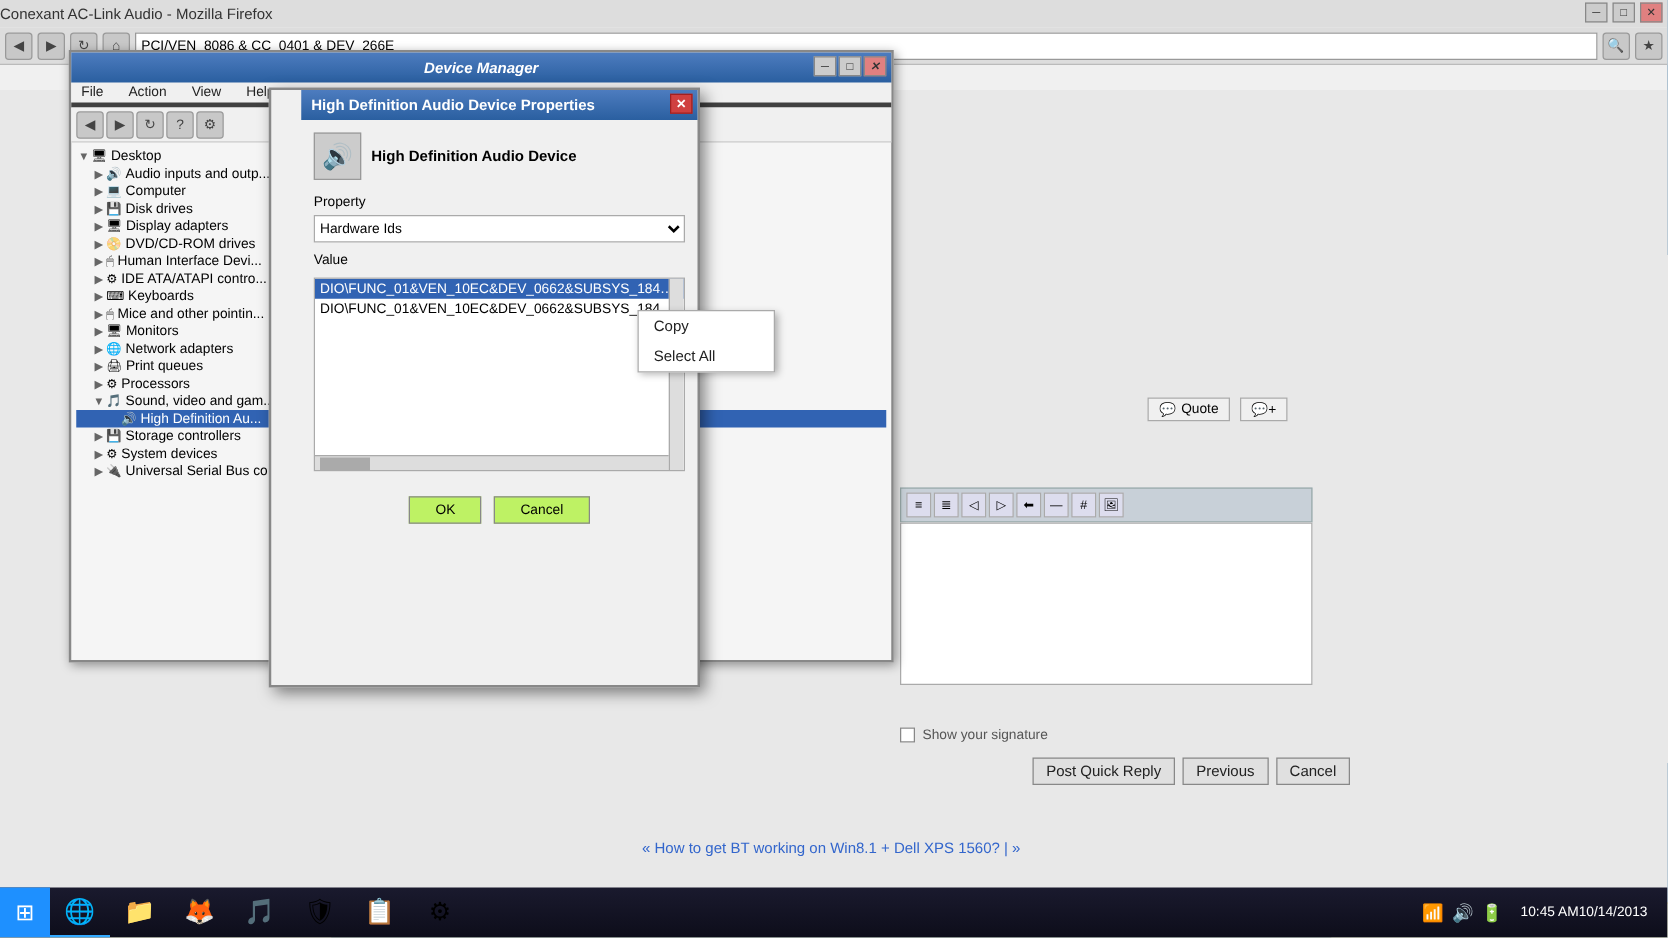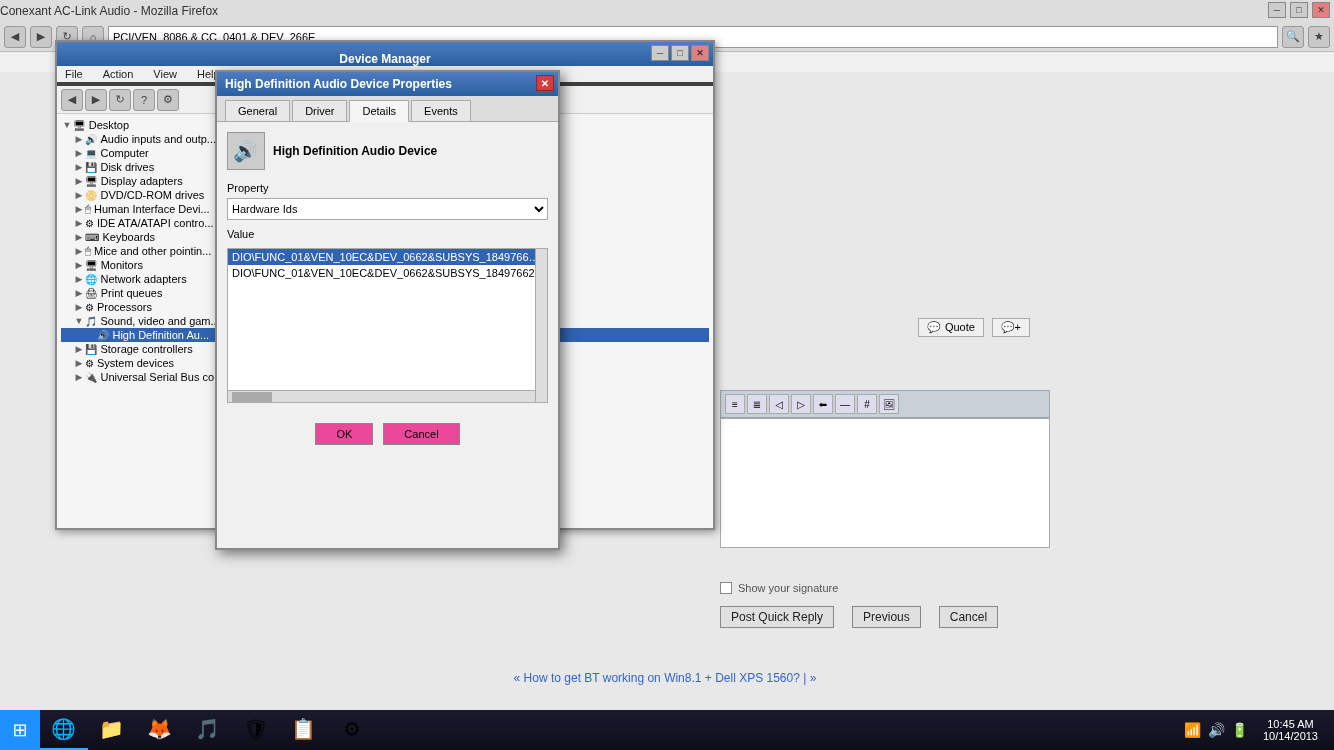--- a/index.html
+++ b/index.html
@@ -166,26 +166,27 @@
       height: 130px;
       border: 1px solid #aaa;
       background: white;
       resize: none;
       font-size: 12px;
       padding: 4px;
     }
 
     .reply-actions {
       position: absolute;
-      top: 530px; left: 720px;
+      top: 530px; left: 740px;
       width: 340px;
       height: 30px;
       display: flex;
       align-items: center;
-      gap: 18px;
+      justify-content: flex-end;
+      gap: 6px;
     }
 
     .reply-btn {
       padding: 3px 10px;
       font-size: 12px;
       border: 1px solid #888;
       background: #e0e0e0;
       cursor: pointer;
       color: #222;
     }
@@ -238,26 +239,27 @@
       background: #f5f5f5;
       border: 2px solid #888;
       box-shadow: 2px 2px 8px rgba(0,0,0,0.4);
       z-index: 10;
     }
 
     .dm-titlebar {
       background: linear-gradient(to bottom, #4d7cbf, #2a5fa0);
       height: 24px;
       display: flex;
-      align-items: flex-end;
+      align-items: center;
       justify-content: center;
       color: white;
       font-size: 12px;
       font-weight: bold;
       position: relative;
+      font-style: italic;
     }
     .dm-titlebar .dm-controls {
       position: absolute; right: 4px; top: 3px;
       display: flex; gap: 2px;
     }
 
     .dm-menubar {
       background: #f0f0f0;
       height: 20px;
       display: flex;
@@ -302,20 +304,21 @@
     
     .hdad-dialog {
       position: absolute;
       top: 70px; left: 215px;
       width: 345px;
       height: 480px;
       background: #f0f0f0;
       border: 2px solid #888;
       box-shadow: 4px 4px 12px rgba(0,0,0,0.5);
       z-index: 20;
+      padding-left: 24px;
     }
 
     .dialog-titlebar {
       background: linear-gradient(to bottom, #4d7cbf, #2a5fa0);
       height: 24px;
       display: flex;
       align-items: center;
       padding: 0 8px;
       color: white;
       font-size: 12px;
@@ -426,21 +429,21 @@
       display: flex;
       justify-content: center;
       gap: 10px;
       padding: 10px;
     }
 
     .dialog-btn {
       padding: 4px 20px;
       font-size: 11px;
       border: 1px solid #888;
-      background: #ec4899;
+      background: #bef264;
       cursor: pointer;
     }
 
     
     .context-menu {
       position: absolute;
       top: 248px; left: 510px;
       width: 110px;
       background: white;
       border: 1px solid #aaa;
@@ -548,21 +551,21 @@
       color: white;
     }
 
     .systray-icon {
       font-size: 14px;
       color: #ccc;
       cursor: pointer;
     }
 
     .clock {
-      display: flex; flex-direction: column;
+      display: flex; flex-direction: row;
       align-items: center;
       font-size: 11px;
       color: white;
       padding: 0 8px;
     }
 
     
     .nav-links {
       position: absolute;
       top: 595px; left: 265px;
@@ -800,26 +803,20 @@
       </div>
     </div>
   </div>
 
   <div class="hdad-dialog">
     <div class="dialog-titlebar">
       <span>High Definition Audio Device Properties</span>
       <div class="dialog-close-btn">✕</div>
     </div>
 
-    <div class="dialog-tabs">
-      <div class="dialog-tab">General</div>
-      <div class="dialog-tab">Driver</div>
-      <div class="dialog-tab active">Details</div>
-      <div class="dialog-tab">Events</div>
-    </div>
 
     <div class="dialog-body">
       <div class="device-icon-row">
         <div class="device-icon">🔊</div>
         <span class="device-name-label">High Definition Audio Device</span>
       </div>
 
       <div class="property-label">Property</div>
       <select class="property-select">
         <option>Hardware Ids</option>
@@ -835,20 +832,24 @@
         <div style="position:absolute;top:0;right:0;width:12px;height:100%;background:#ddd;border-left:1px solid #aaa;"></div>
       </div>
     </div>
 
     <div class="dialog-footer">
       <button class="dialog-btn">OK</button>
       <button class="dialog-btn">Cancel</button>
     </div>
   </div>
 
+  <div class="context-menu">
+    <div class="context-menu-item">Copy</div>
+    <div class="context-menu-item">Select All</div>
+  </div>
 
   <div class="find-bar">
     <div class="find-close">✕</div>
     <span class="find-label">Find:</span>
     <input class="find-input" type="text" value="zd800" style="">
     <button class="find-btn">Next</button>
     <button class="find-btn">Previous</button>
     <div class="find-option">
       <input type="checkbox" style="">
       <span>Highlight all</span>

